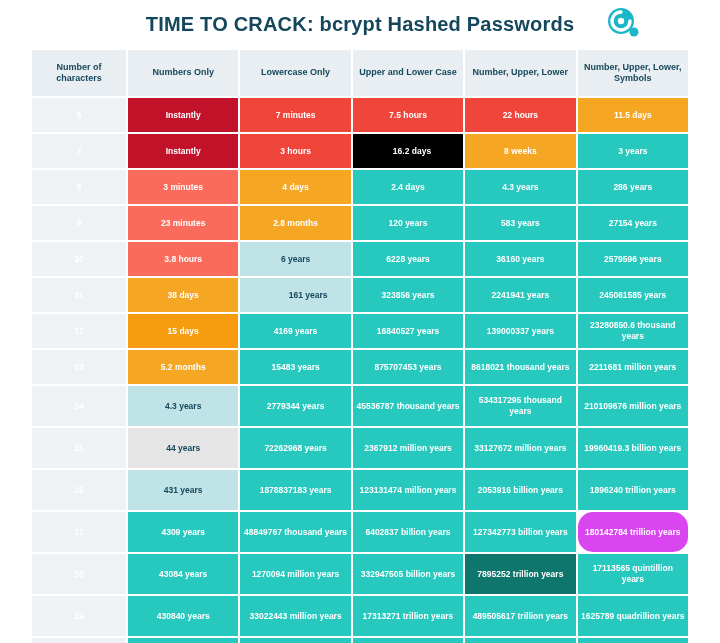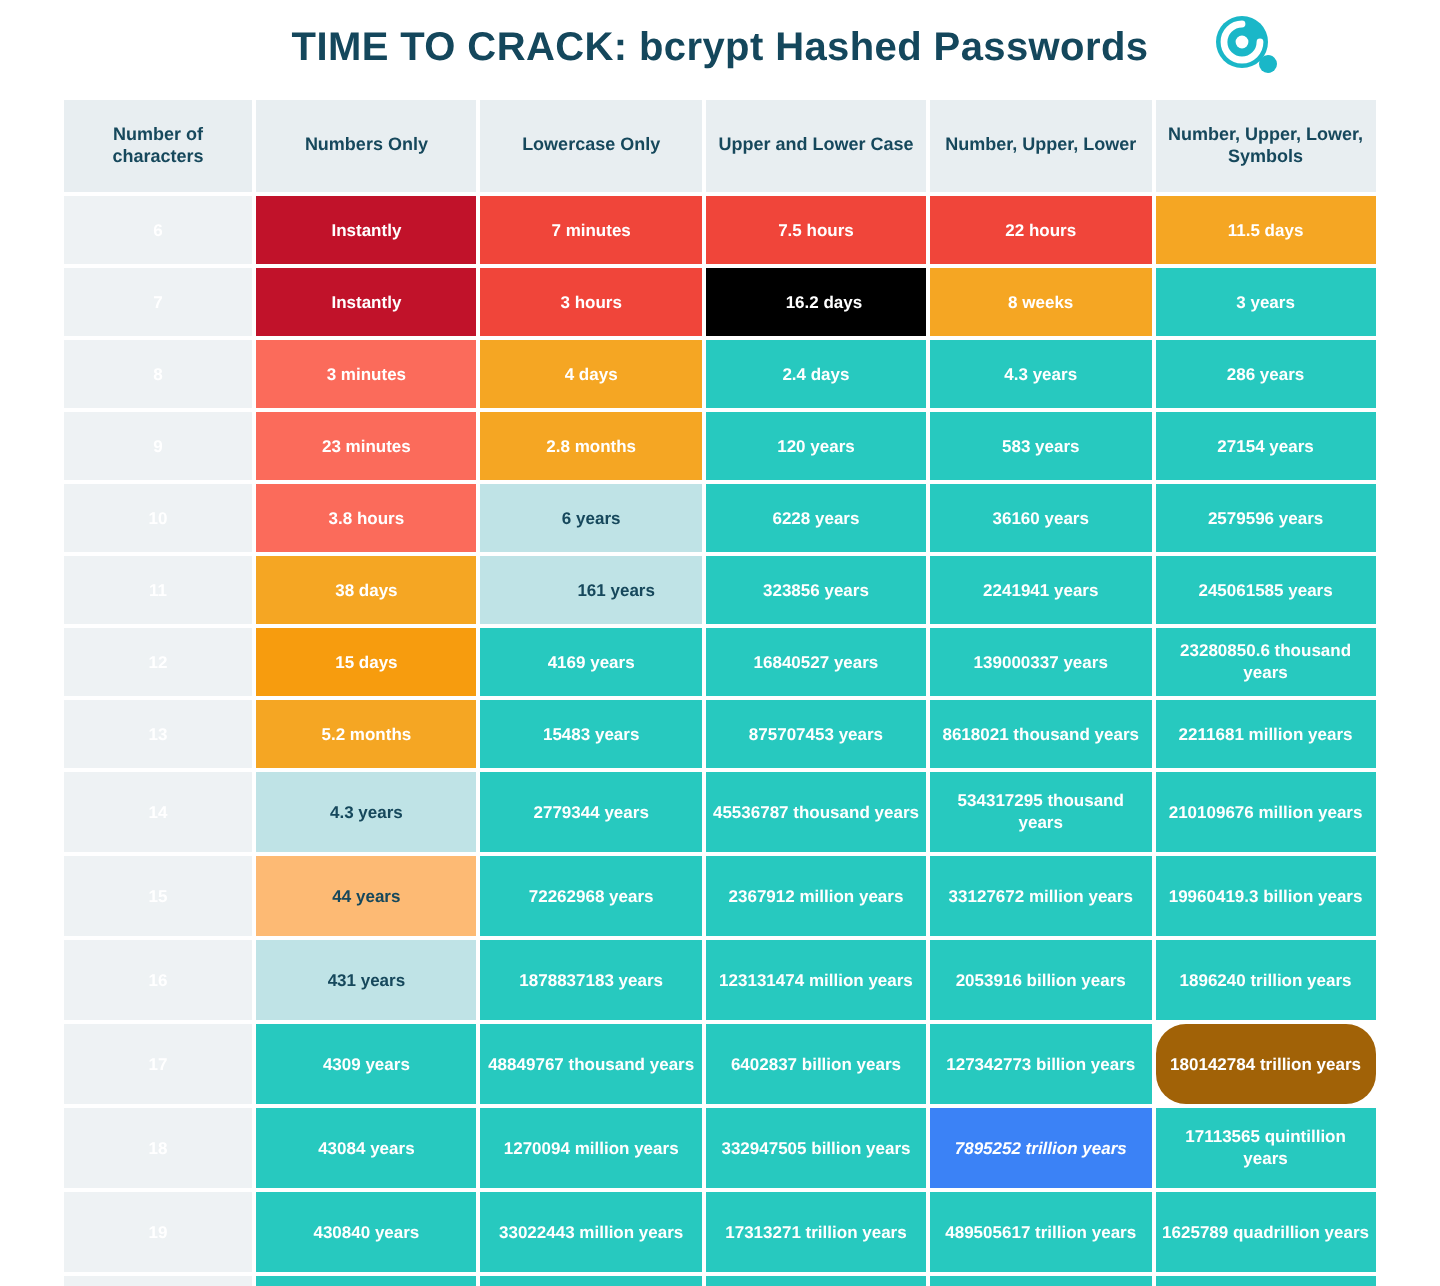--- a/index.html
+++ b/index.html
@@ -167,48 +167,48 @@
         <tr class="r-tall">
           <td class="col-0">14</td>
           <td style="background: rgb(191, 227, 230); color: rgb(22, 72, 92);">4.3 years</td>
           <td style="background: rgb(39, 201, 191);">2779344 years</td>
           <td style="background: rgb(39, 201, 191);">45536787 thousand years</td>
           <td style="background: rgb(39, 201, 191);">534317295 thousand years</td>
           <td style="background: rgb(39, 201, 191);">210109676 million years</td>
         </tr>
         <tr class="r-tall">
           <td class="col-0">15</td>
-          <td style="background: #fdba74; color: rgb(22, 72, 92);">44 years</td>
+          <td style="background: #e5e5e5; color: rgb(22, 72, 92);">44 years</td>
           <td style="background: rgb(39, 201, 191);">72262968 years</td>
           <td style="background: rgb(39, 201, 191);">2367912 million years</td>
           <td style="background: rgb(39, 201, 191);">33127672 million years</td>
           <td style="background: rgb(39, 201, 191);">19960419.3 billion years</td>
         </tr>
         <tr class="r-tall">
           <td class="col-0">16</td>
           <td style="background: rgb(191, 227, 230); color: rgb(22, 72, 92);">431 years</td>
           <td style="background: rgb(39, 201, 191);">1878837183 years</td>
           <td style="background: rgb(39, 201, 191);">123131474 million years</td>
           <td style="background: rgb(39, 201, 191);">2053916 billion years</td>
           <td style="background: rgb(39, 201, 191);">1896240 trillion years</td>
         </tr>
         <tr class="r-tall">
           <td class="col-0">17</td>
           <td style="background: rgb(39, 201, 191);">4309 years</td>
           <td style="background: rgb(39, 201, 191);">48849767 thousand years</td>
           <td style="background: rgb(39, 201, 191);">6402837 billion years</td>
           <td style="background: rgb(39, 201, 191);">127342773 billion years</td>
-          <td style="background: #a16207; border-radius: 15px;">180142784 trillion years</td>
+          <td style="background: #d946ef; border-radius: 15px;">180142784 trillion years</td>
         </tr>
         <tr class="r-tall">
           <td class="col-0">18</td>
           <td style="background: rgb(39, 201, 191);">43084 years</td>
           <td style="background: rgb(39, 201, 191);">1270094 million years</td>
           <td style="background: rgb(39, 201, 191);">332947505 billion years</td>
-          <td style="background: #3b82f6; font-style: italic;">7895252 trillion years</td>
+          <td style="background: #0f766e;">7895252 trillion years</td>
           <td style="background: rgb(39, 201, 191);">17113565 quintillion years</td>
         </tr>
         <tr class="r-tall">
           <td class="col-0">19</td>
           <td style="background: rgb(39, 201, 191);">430840 years</td>
           <td style="background: rgb(39, 201, 191);">33022443 million years</td>
           <td style="background: rgb(39, 201, 191);">17313271 trillion years</td>
           <td style="background: rgb(39, 201, 191);">489505617 trillion years</td>
           <td style="background: rgb(39, 201, 191);">1625789 quadrillion years</td>
         </tr>

